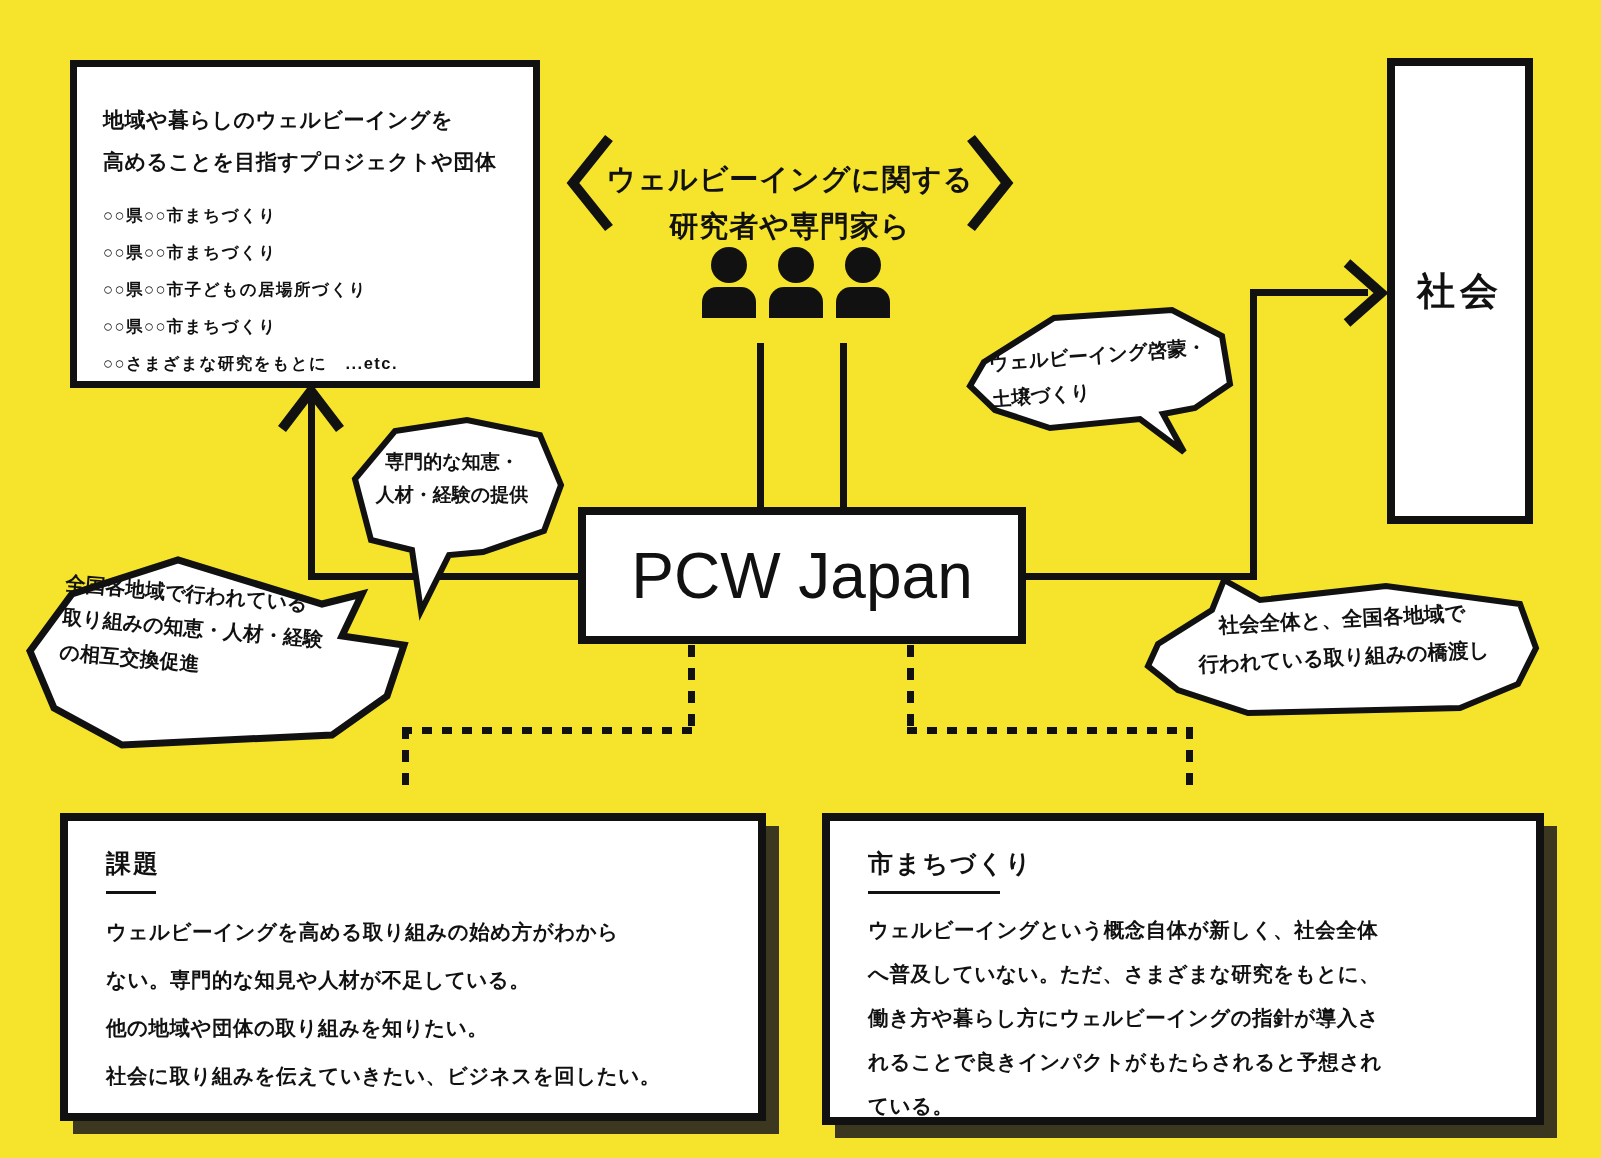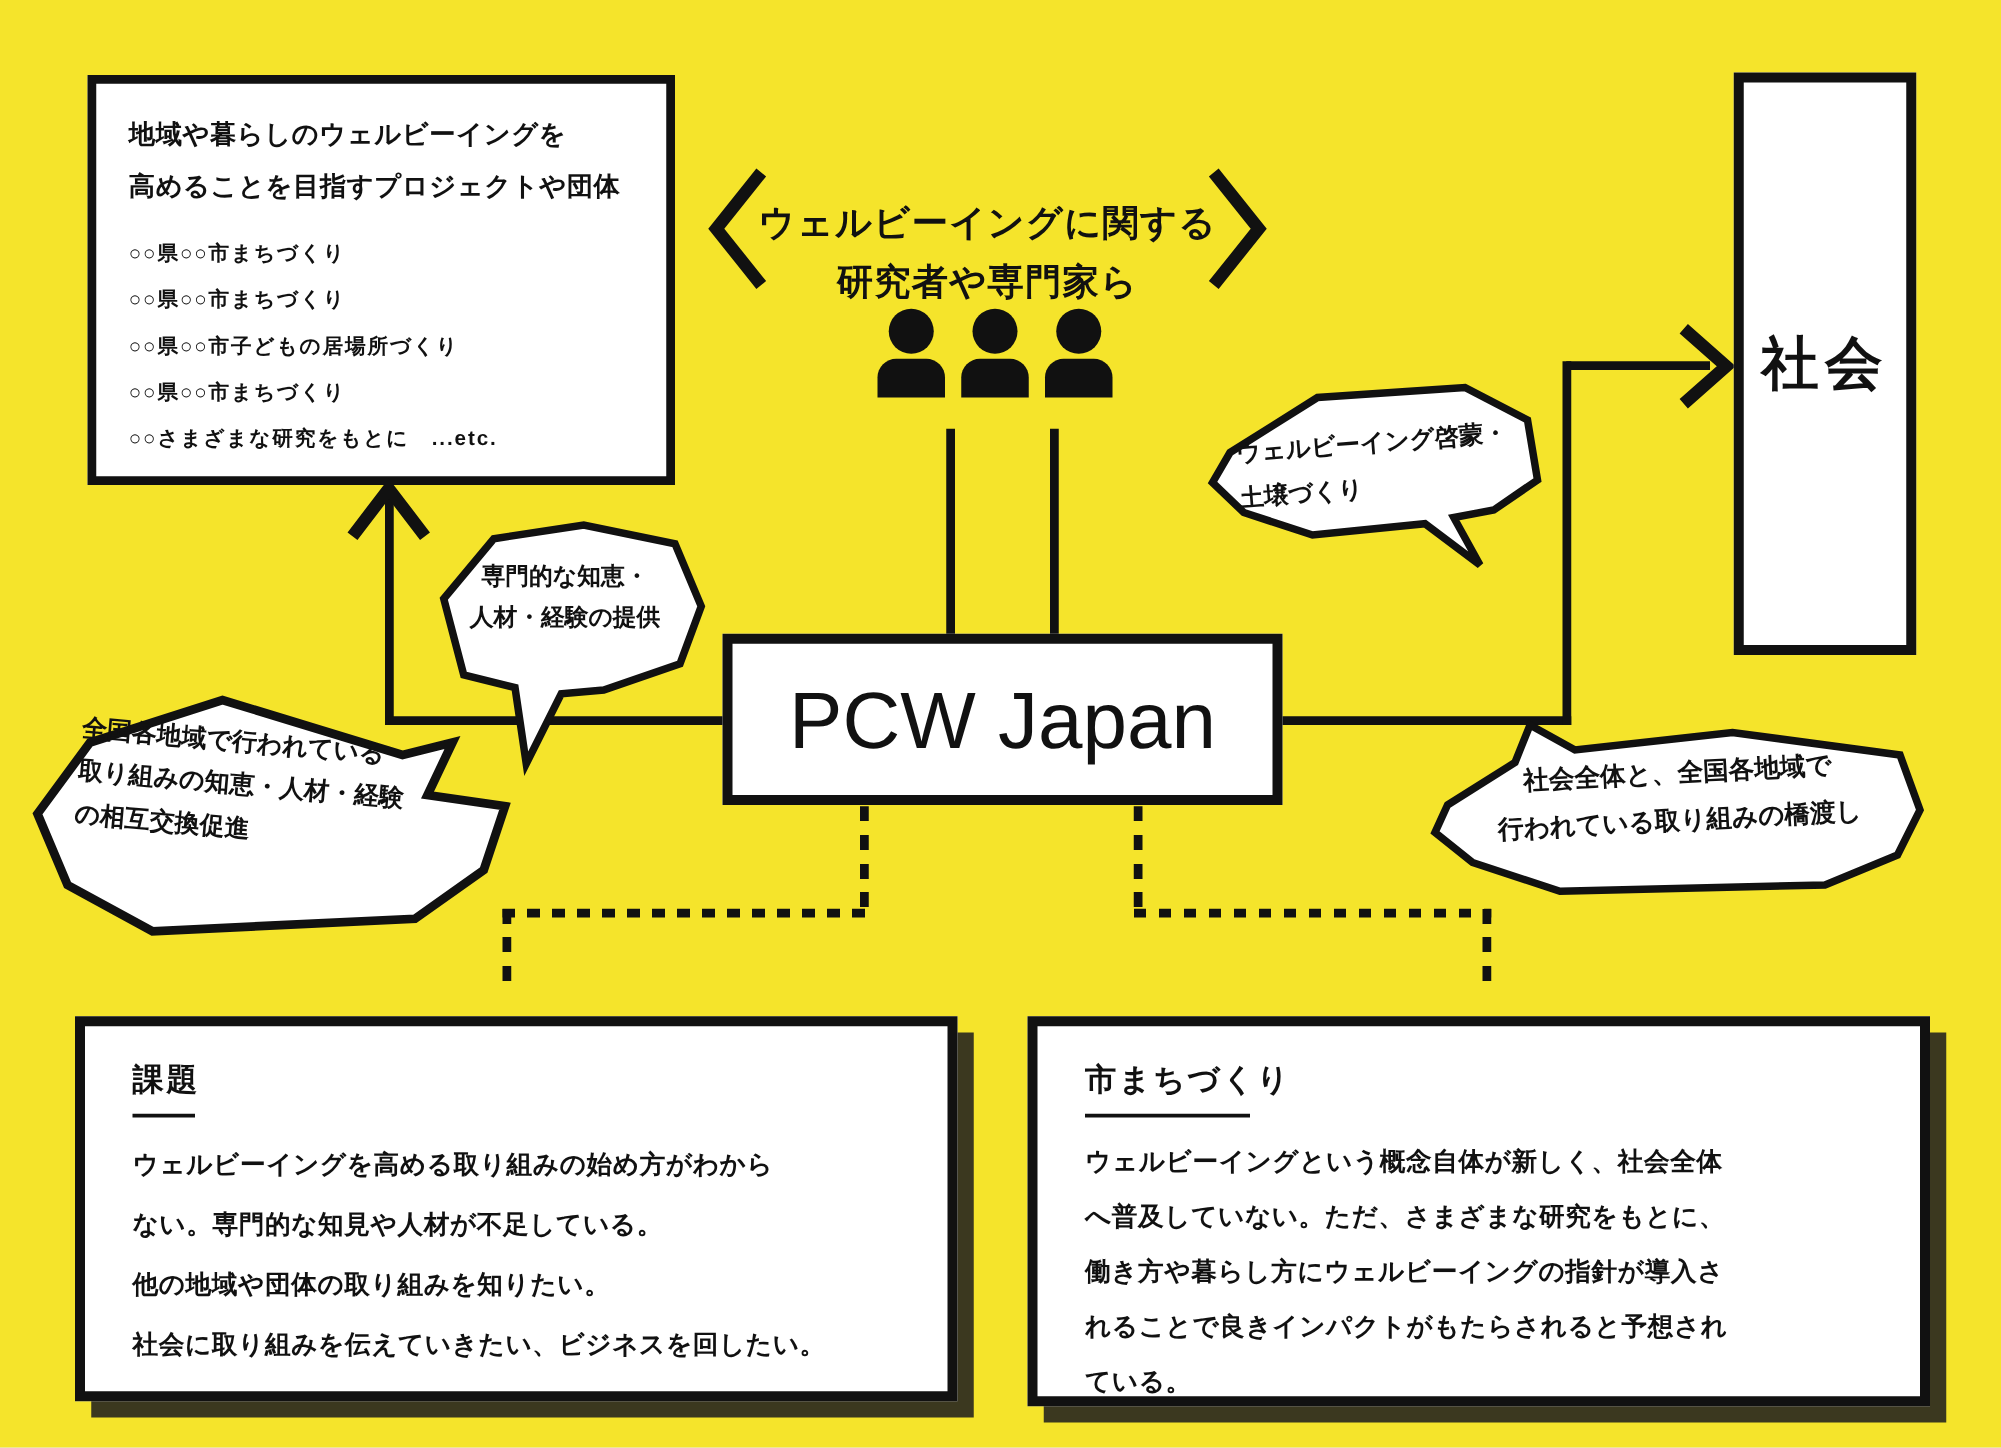--- a/index.html
+++ b/index.html
@@ -15,33 +15,33 @@
   .dash-h{position:absolute;height:7px;background-image:repeating-linear-gradient(90deg,#111 0 10px,rgba(0,0,0,0) 10px 20px);}
   .dash-v{position:absolute;width:7px;background-image:repeating-linear-gradient(180deg,#111 0 12px,rgba(0,0,0,0) 12px 23px);}
   .bubble-svg{position:absolute;overflow:visible;}
   .bubble-text{position:absolute;font-weight:700;white-space:pre-line;}
   .person{position:absolute;width:54px;height:71px;}
   .person::before{content:"";position:absolute;top:0;left:50%;transform:translateX(-50%);
     width:36px;height:36px;border-radius:50%;background:#111;}
   .person::after{content:"";position:absolute;bottom:0;left:0;width:54px;height:31px;
     border-radius:15px 15px 0 0;background:#111;}
 
-  .projects-box{left:70px;top:60px;width:470px;height:328px;padding:20px 26px;}
+  .projects-box{left:70px;top:60px;width:470px;height:328px;padding:32px 26px;}
   .projects-title{font-size:21px;font-weight:700;line-height:2.0;letter-spacing:0.5px;}
   .projects-list{margin-top:14px;}
   .project-item{font-size:16.5px;font-weight:700;letter-spacing:1.5px;line-height:37px;}
 
   .experts-heading{position:absolute;left:598px;top:156px;width:384px;text-align:center;
     font-size:29px;font-weight:700;line-height:1.62;letter-spacing:1px;}
 
   .pcw-box{left:578px;top:507px;width:448px;height:137px;border-width:8px;}
   .pcw-label{font-size:64px;font-weight:400;letter-spacing:0px;}
 
   .society-box{left:1387px;top:58px;width:146px;height:466px;border-width:8px;}
-  .society-label{font-size:46px;font-weight:700;letter-spacing:5px;}
+  .society-label{font-size:38px;font-weight:700;letter-spacing:5px;}
 
   .bottom-box{border-width:8px;box-shadow:13px 13px 0 #3b381f;padding:26px 38px;margin-top:25px;}
   .issues-box{left:60px;top:788px;width:706px;height:308px;}
   .possibilities-box{left:822px;top:788px;width:722px;height:312px;}
   .box-heading{font-size:25px;font-weight:700;letter-spacing:2px;}
   .heading-rule{height:3px;background:#111;margin:11px 0 14px 0;}
   .issues-rule{width:50px;}
   .possibilities-rule{width:132px;}
   .box-body{font-size:20.5px;font-weight:700;letter-spacing:0.5px;}
   .issues-body{line-height:48px;}

